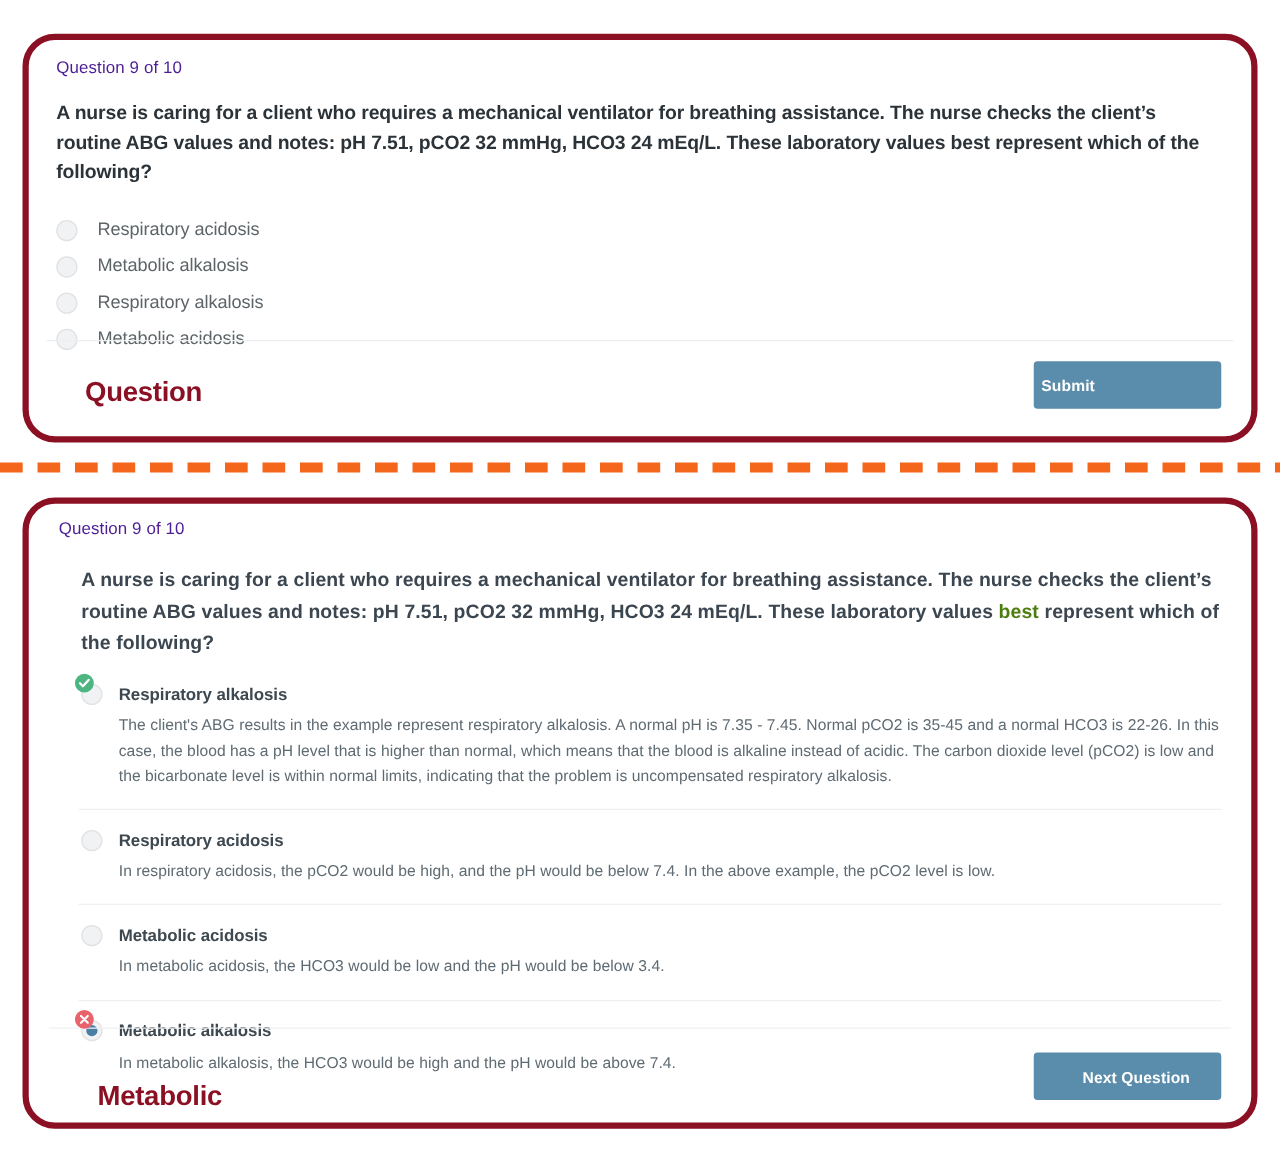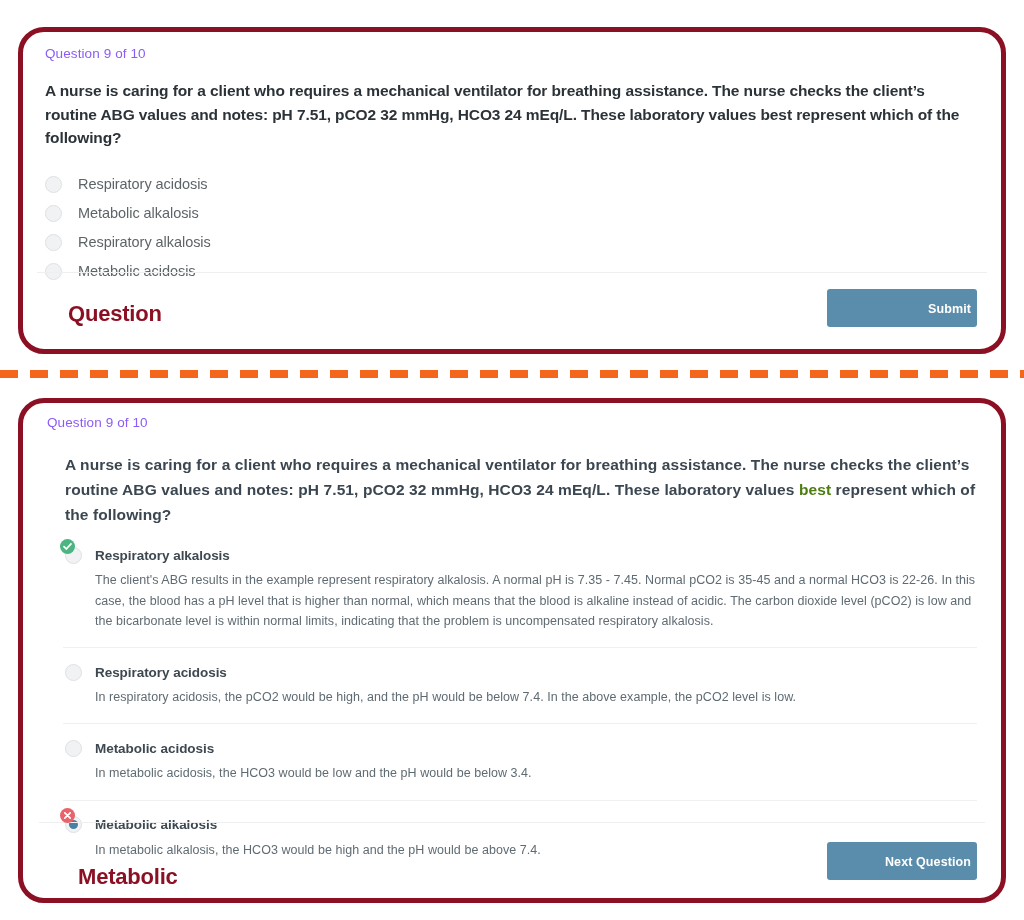--- a/index.html
+++ b/index.html
@@ -35,21 +35,21 @@
   #question-card {
     left: 18px;
     top: 27px;
     width: 988px;
     height: 327px;
   }
   #question-card .pad { padding: 14px 22px 0 22px; }
 
   .q-counter {
     font-size: 13.5px;
-    color: #8b5cf6;
+    color: #4c1d95;
     letter-spacing: .1px;
     margin: 0 0 18px 0;
   }
 
   .q-stem {
     font-size: 15.5px;
     font-weight: bold;
     color: #2c3338;
     line-height: 1.52;
     letter-spacing: -.1px;
@@ -127,21 +127,21 @@
     font-size: 22px;
   }
   .primary-btn {
     position: absolute;
     background: #5a8cab;
     color: #ffffff;
     font-size: 12.5px;
     font-weight: bold;
     border: 0;
     border-radius: 3px;
-    text-align: right;
+    text-align: left;
     letter-spacing: .1px;
     cursor: pointer;
     font-family: "Liberation Sans", sans-serif;
   }
   #submit-button {
     right: 24px;
     bottom: 22px;
     width: 150px;
     height: 38px;
     line-height: 38px;

